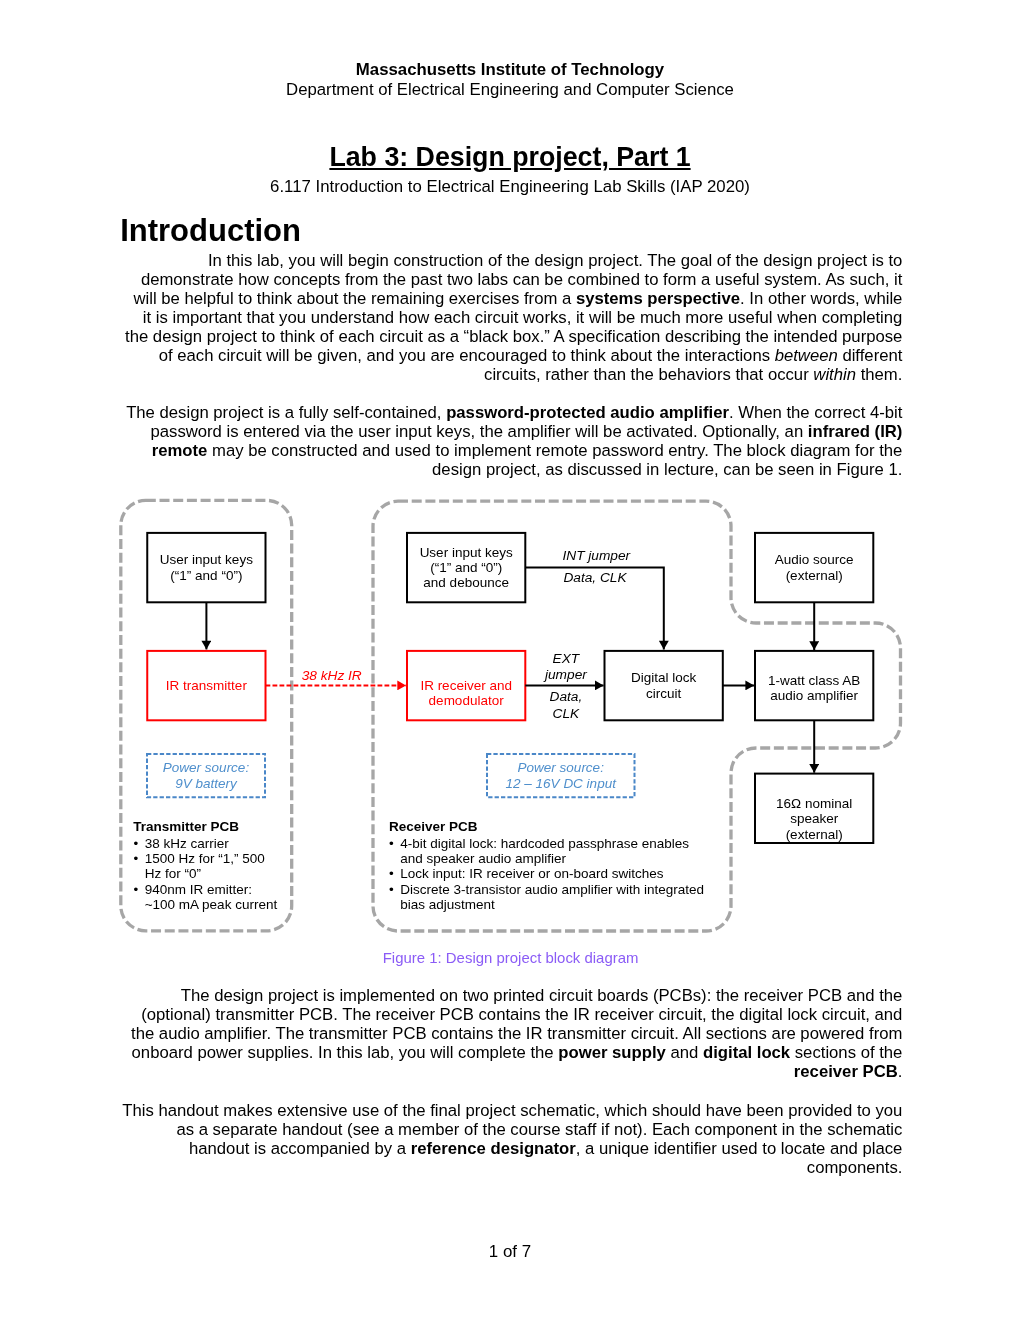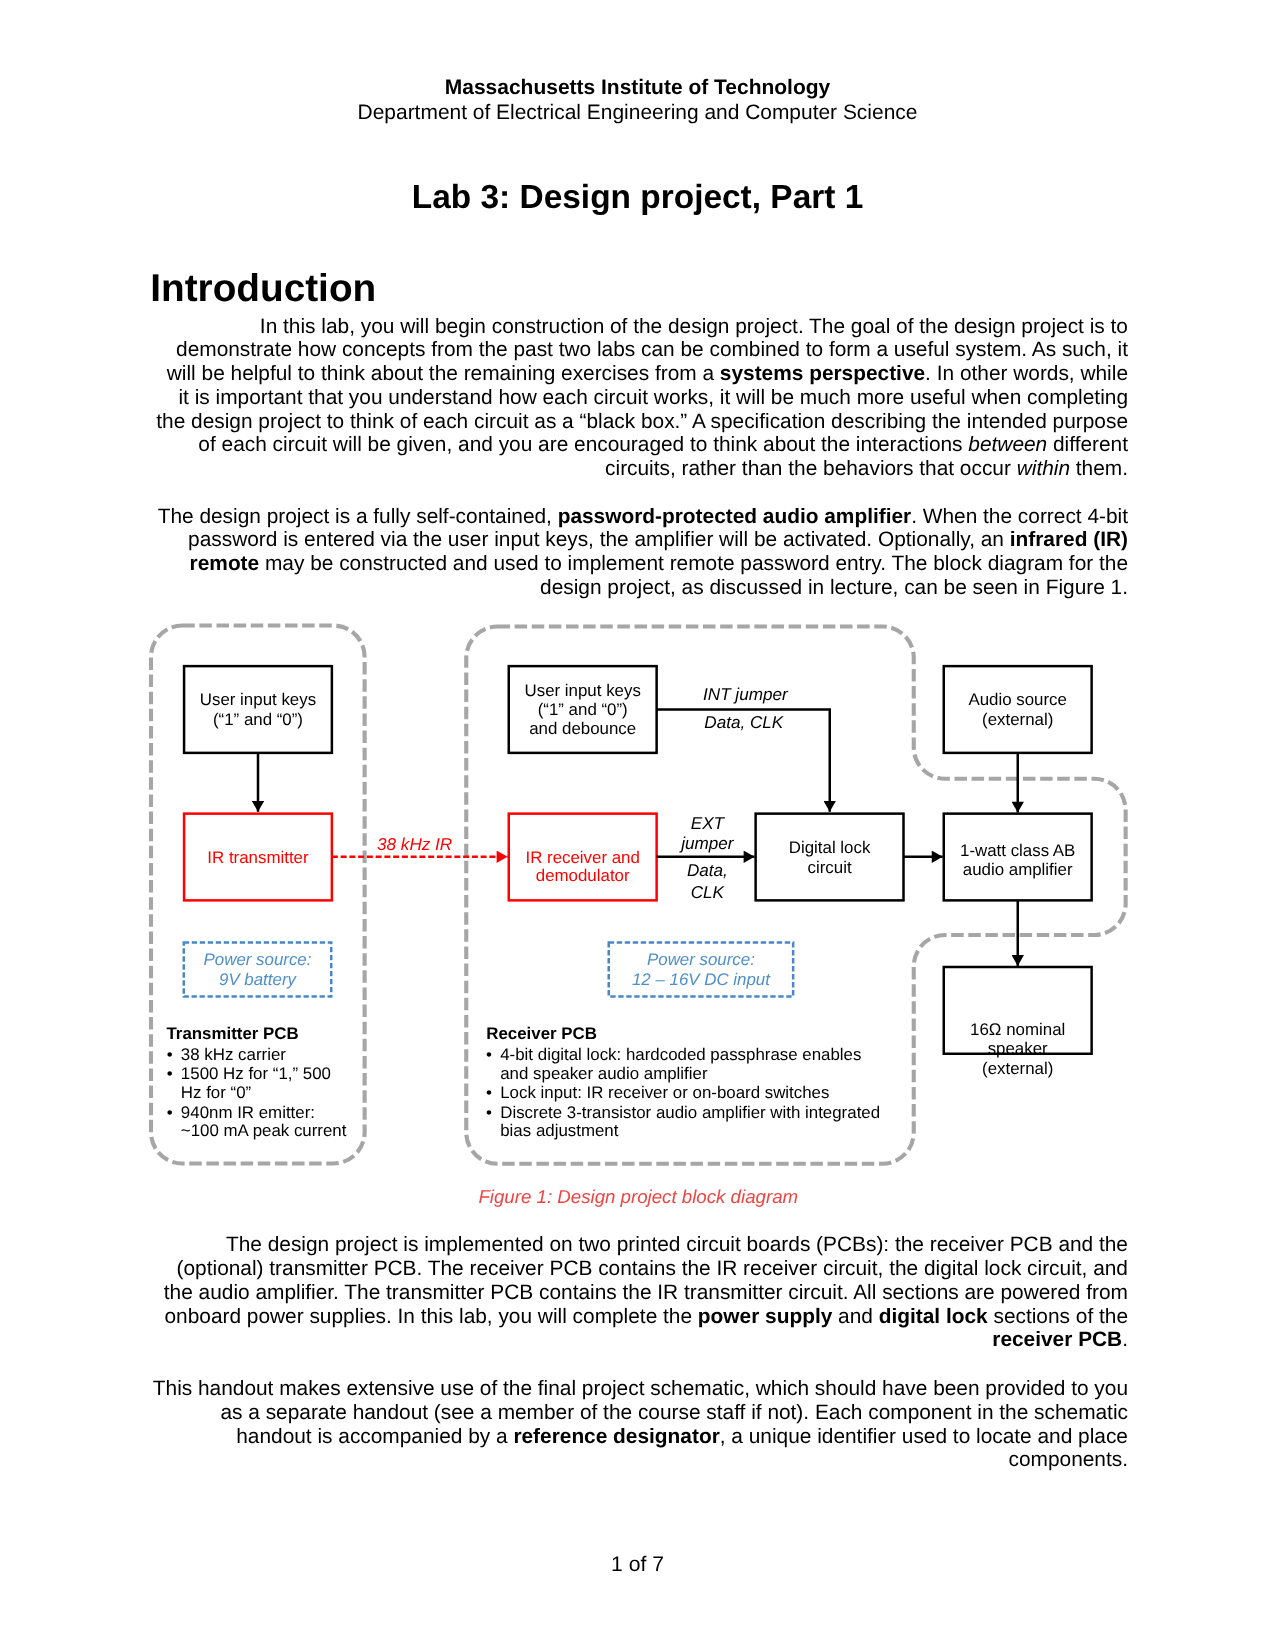--- a/index.html
+++ b/index.html
@@ -5,21 +5,21 @@
   html,body{margin:0;padding:0;}
   body{width:1020px;height:1320px;background:#ffffff;
        font-family:"Liberation Sans",sans-serif;color:#000;
        position:relative;overflow:hidden;
        -webkit-font-smoothing:antialiased;}
   .page{position:absolute;left:0;top:0;width:1020px;height:1320px;background:#fff;will-change:transform;}
 
   .ctr{position:absolute;left:0;width:1020px;text-align:center;}
   #hdr1{top:60.3px;font-size:16.8px;font-weight:bold;line-height:19.4px;}
   #hdr2{top:79.8px;font-size:16.75px;line-height:19.4px;}
-  #title{top:141.7px;font-size:26.75px;font-weight:bold;line-height:31px;}
+  #title{top:141.7px;font-size:26.75px;font-weight:bold;line-height:31px;text-decoration:underline;}
   #subtitle{top:176.5px;font-size:16.8px;line-height:19.4px;}
   #footer{top:1241.5px;font-size:16.9px;line-height:19.05px;}
 
   h2.sec{position:absolute;left:120.2px;margin:0;font-size:31px;font-weight:bold;
          line-height:30px;letter-spacing:0px;}
   p.body{position:absolute;left:120.8px;width:781.6px;margin:0;
          font-size:16.70px;line-height:19.05px;text-align:right;}
   p.body b{font-weight:bold}
   p.body i{font-style:italic}
 
@@ -29,31 +29,32 @@
   .fig-label{position:absolute;text-align:center;font-size:13.5px;line-height:15.2px;color:#000;}
   .fig-label.red{color:#ff0000;}
   .fig-label.blue{color:#4f8fcc;font-style:italic;}
   .fig-label.ital{font-style:italic;}
   .fig-label.box{display:flex;align-items:center;justify-content:center;}
   .fig-label.edge{font-size:13.7px;line-height:15.3px;}
   .pcb-title{position:absolute;font-size:13.5px;font-weight:bold;line-height:15.2px;}
   .pcb-list{position:absolute;font-size:13.5px;line-height:15.2px;white-space:nowrap;}
   .pcb-list .row{position:relative;padding-left:11.3px;}
   .pcb-list .row .bu{position:absolute;left:0;top:0;}
-  #figcaption{position:absolute;text-align:center;font-size:14.95px;font-style:italic;
-              color:#ef4444;line-height:19px;}
+  #figcaption{position:absolute;text-align:center;font-size:14.95px;
+              color:#8b5cf6;line-height:19px;}
 </style>
 </head>
 <body>
 
 <div class="page">
 
   <div class="ctr" id="hdr1">Massachusetts Institute of Technology</div>
   <div class="ctr" id="hdr2">Department of Electrical Engineering and Computer Science</div>
   <div class="ctr" id="title">Lab 3: Design project, Part 1</div>
+  <div class="ctr" id="subtitle">6.117 Introduction to Electrical Engineering Lab Skills (IAP 2020)</div>
 
   <h2 class="sec" style="top:215.7px">Introduction</h2>
 
   <p class="body" style="top:250.6px">In this lab, you will begin construction of the design project. The goal of the design project is to demonstrate how concepts from the past two labs can be combined to form a useful system. As such, it will be helpful to think about the remaining exercises from a <b>systems perspective</b>. In other words, while it is important that you understand how each circuit works, it will be much more useful when completing the design project to think of each circuit as a “black box.” A specification describing the intended purpose of each circuit will be given, and you are encouraged to think about the interactions <i>between</i> different circuits, rather than the behaviors that occur <i>within</i> them.</p>
   <p class="body" style="top:403.1px">The design project is a fully self-contained, <b>password-protected audio amplifier</b>. When the correct 4-bit password is entered via the user input keys, the amplifier will be activated. Optionally, an <b>infrared (IR) remote</b> may be constructed and used to implement remote password entry. The block diagram for the design project, as discussed in lecture, can be seen in Figure 1.</p>
   <p class="body" style="top:985.6px">The design project is implemented on two printed circuit boards (PCBs): the receiver PCB and the (optional) transmitter PCB. The receiver PCB contains the IR receiver circuit, the digital lock circuit, and the audio amplifier. The transmitter PCB contains the IR transmitter circuit. All sections are powered from onboard power supplies. In this lab, you will complete the <b>power supply</b> and <b>digital lock</b> sections of the <b>receiver PCB</b>.</p>
   <p class="body" style="top:1100.6px">This handout makes extensive use of the final project schematic, which should have been provided to you as a separate handout (see a member of the course staff if not). Each component in the schematic handout is accompanied by a <b>reference designator</b>, a unique identifier used to locate and place components.</p>
 
   <div class="ctr" id="footer">1 of 7</div>
 
@@ -139,21 +140,21 @@
           <div>Audio source</div>
           <div>(external)</div>
         </div>
     </div>
     <div class="fig-label box" style="left:755px;top:650.9px;width:118.3px;height:74px;">
       <div>
           <div>1-watt class AB</div>
           <div>audio amplifier</div>
         </div>
     </div>
-    <div class="fig-label box" style="left:755px;top:796px;width:118.3px;height:86px;justify-content:center;">
+    <div class="fig-label box" style="left:755px;top:776px;width:118.3px;height:86px;justify-content:center;">
       <div>
           <div>16Ω nominal</div>
           <div>speaker</div>
           <div>(external)</div>
         </div>
     </div>
 
     <div class="fig-label red ital edge" style="left:271.7px;top:667.9px;width:120px;">38 kHz IR</div>
     <div class="fig-label ital edge" style="left:536.3px;top:547.9px;width:120px;">INT jumper</div>
     <div class="fig-label ital edge" style="left:535px;top:570.4px;width:120px;">Data, CLK</div>

